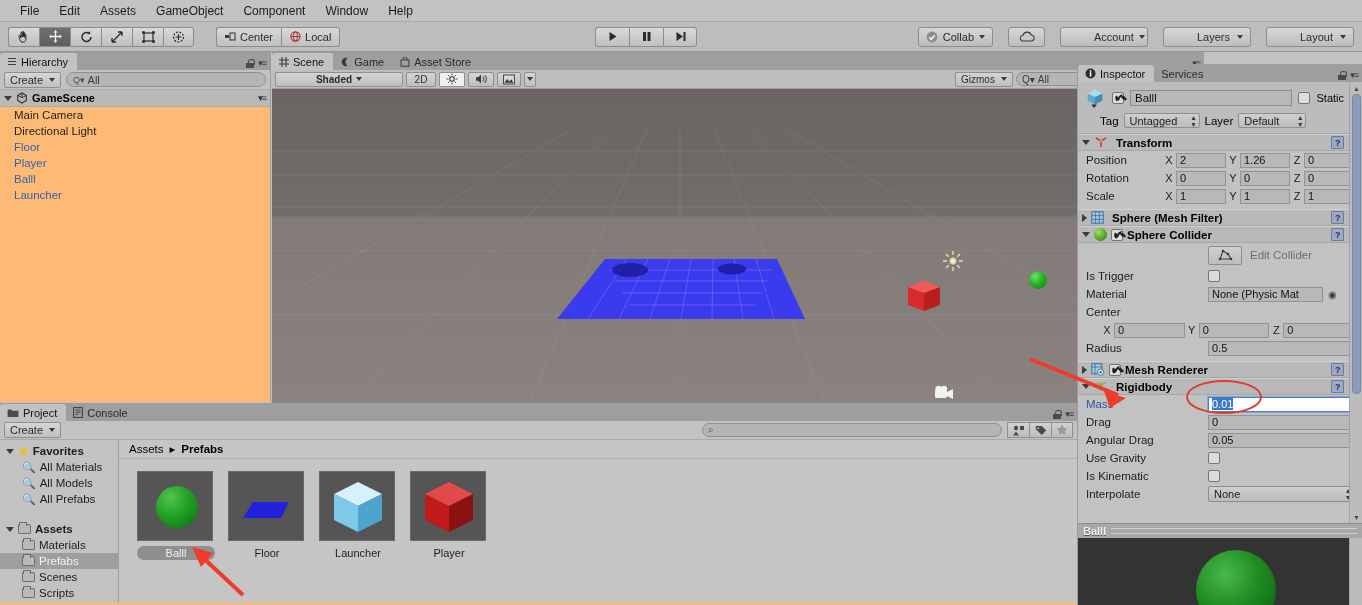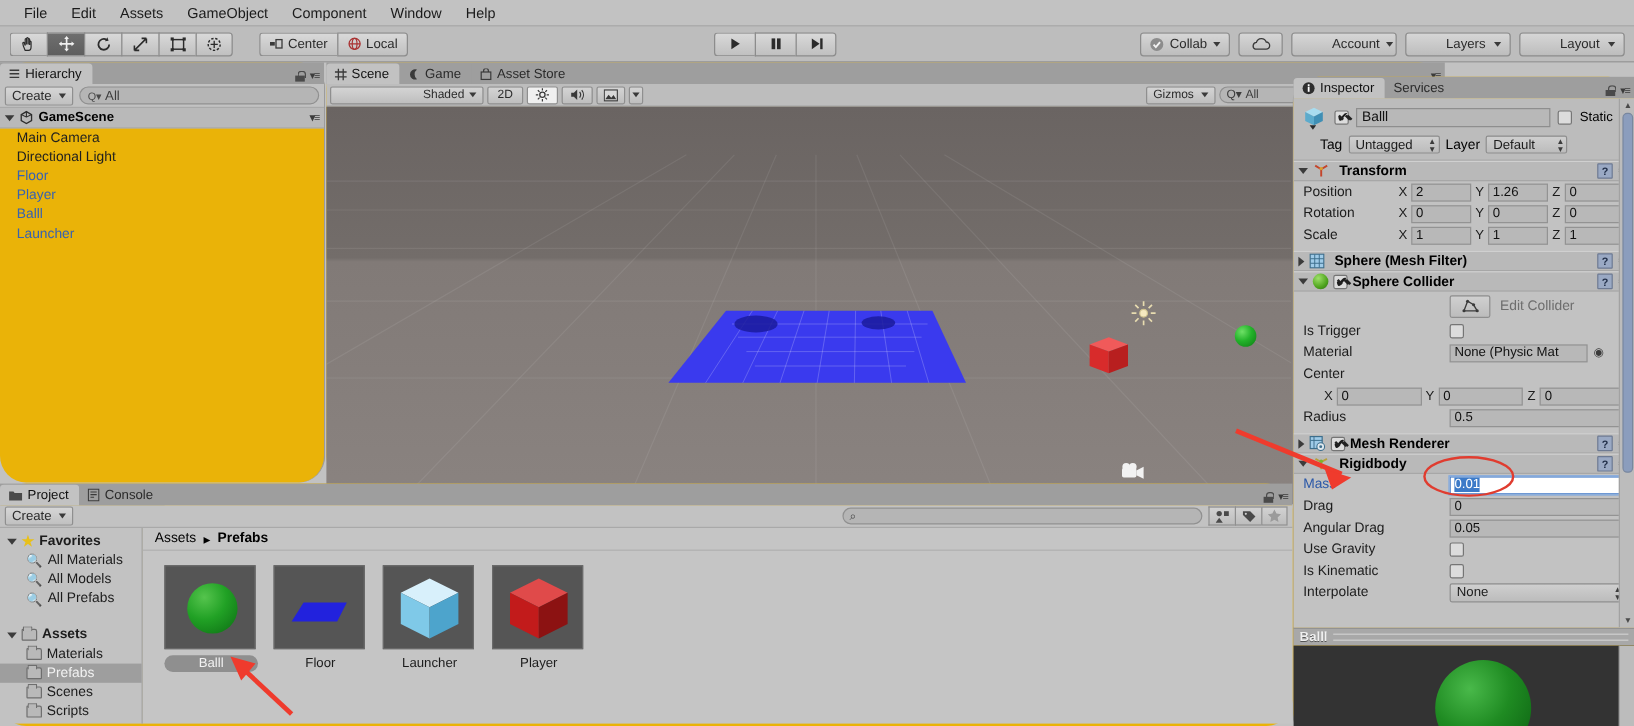--- a/index.html
+++ b/index.html
@@ -25,28 +25,28 @@
           border-right:none; display:flex; align-items:center; justify-content:center; color:#2b2b2b; font-size:11px; }
   .tbtn:last-child { border-right:1px solid #8c8c8c; }
   .btngrp .tbtn:first-child { border-radius:3px 0 0 3px; }
   .btngrp .tbtn:last-child { border-radius:0 3px 3px 0; }
   .tbtn.on { background:linear-gradient(#6f6f6f,#5e5e5e); color:#efefef; }
   .tbtn svg { display:block; }
   .pivotgrp { margin-left:22px; }
   .pivotgrp .tbtn { padding:0 8px; gap:4px; min-width:0; }
   .playgrp { position:absolute; left:50%; transform:translateX(-86px); }
   .playgrp .tbtn { min-width:34px; }
-  .right-tools { margin-left:auto; display:flex; align-items:center; gap:7px; }
+  .right-tools { margin-left:auto; display:flex; align-items:center; gap:15px; }
   .rbtn { height:20px; background:linear-gradient(#d6d6d6,#bdbdbd); border:1px solid #8c8c8c; border-radius:3px;
           display:flex; align-items:center; padding:0 7px; gap:5px; font-size:11px; color:#2b2b2b; }
   .rbtn.wide { width:88px; justify-content:space-between;padding-left:33px; }
   .caret { width:0;height:0;border-left:3px solid transparent;border-right:3px solid transparent;border-top:4px solid #3a3a3a; }
 
   
-  .panel { position:absolute; background:#eab308;border-radius:22px; }
+  .panel { position:absolute; background:#fdba74; }
   .tabrow { height:18px; background:#9e9e9e; display:flex; align-items:flex-end; position:relative; }
   .tab { height:17px; padding:0 9px 0 7px; display:flex; align-items:center; gap:4px; font-size:11px;
          color:#2a2a2a; background:#9e9e9e; }
   .tab.active { background:#c2c2c2; border-radius:3px 3px 0 0; color:#111; }
   .tabrow .tools { margin-left:auto; display:flex; align-items:center; gap:4px; padding:0 4px 2px 0; }
   .lock { width:8px;height:9px; position:relative; }
   .lock:before { content:''; position:absolute; left:0; bottom:0; width:8px; height:5px; background:#4a4a4a; }
   .lock:after { content:''; position:absolute; left:1.5px; top:0; width:5px; height:5px; border:1.5px solid #4a4a4a;
                 border-bottom:none; border-radius:3px 3px 0 0; }
   .hamb { font-size:9px; color:#3b3b3b; letter-spacing:-1px; }
@@ -68,21 +68,21 @@
   .h-item { height:16px; display:flex; align-items:center; padding-left:14px; font-size:11.5px; color:#1f1f1f; }
   .h-item.prefab { color:#3862b0; }
 
   
   #sceneview { left:272px; top:52px; width:932px; height:350px; }
   .sv-toolbar { height:19px; background:#bdbdbd; display:flex; align-items:center; gap:3px; padding:0 3px;
                 border-bottom:1px solid #9d9d9d; }
   .sv-btn { height:15px; background:linear-gradient(#d4d4d4,#bebebe); border:1px solid #8f8f8f; border-radius:2px;
             display:flex; align-items:center; justify-content:center; padding:0 5px; font-size:10px; color:#2b2b2b; gap:4px; }
   .sv-btn.pressed { background:#f0f0f0; }
-  .sv-shaded { width:128px; justify-content:flex-end; }
+  .sv-shaded { width:128px; justify-content:center;font-weight:bold; }
   .sv-spacer { flex:1; }
   .sv-search { width:185px; height:14px; background:#b5b5b5; border:1px solid #909090; border-radius:7px;
                display:flex; align-items:center; padding:0 5px; gap:3px; font-size:10px; color:#3d3d3d; }
   .viewport { position:relative; width:100%; height:331px; overflow:hidden;
               background:linear-gradient(#6a6462 0%, #736d6a 38%, #817a77 39%, #8a8380 100%); }
   .persp { position:absolute; right:46px; top:132px; color:#b9b3b0; font-size:12px; }
 
   
   #inspector { left:1077px; top:64px; width:285px; height:553px; border-left:1px solid #9b9b9b; }
   .insp-body { background:#c2c2c2; height:441px; position:relative; overflow:hidden; }

